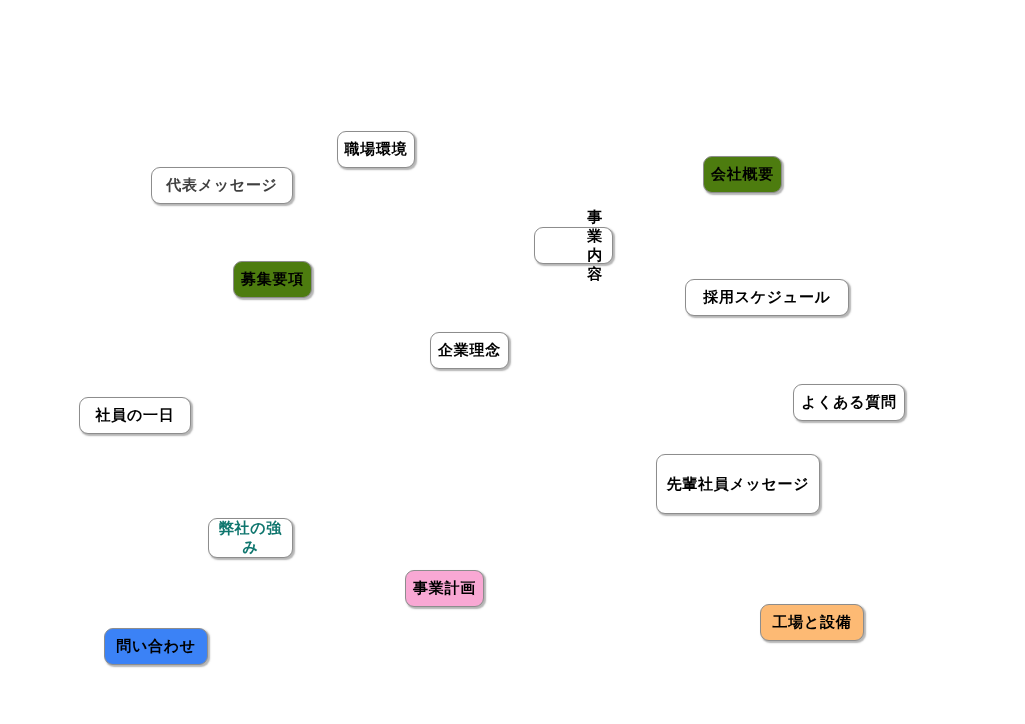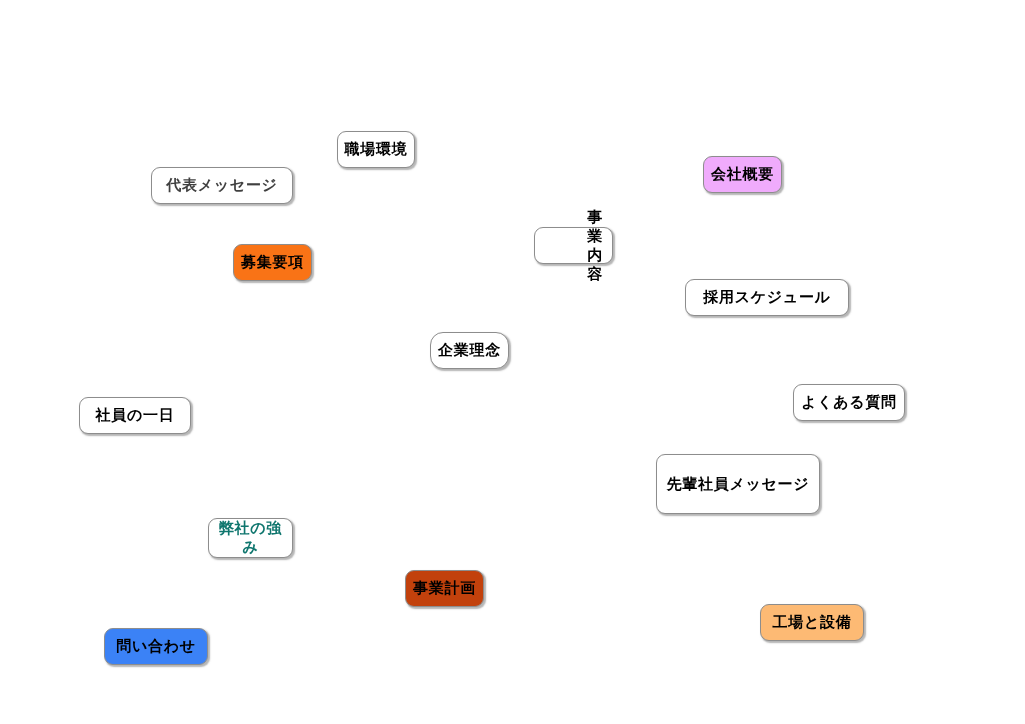--- a/index.html
+++ b/index.html
@@ -55,49 +55,49 @@
 </head>
 <body>
 
 <div id="canvas" style="background: rgb(255, 255, 255);">
     <div class="node" style="left: 337px; top: 111px; width: 78px; height: 37px; background: rgb(255, 255, 255); border-color: rgb(141, 141, 141);">
       <span class="node-label" style="color: rgb(0, 0, 0);">職場環境</span>
     </div>
     <div class="node" style="left: 151px; top: 147px; width: 142px; height: 37px; background: rgb(255, 255, 255); border-color: rgb(141, 141, 141);">
       <span class="node-label" style="color: #404040;">代表メッセージ</span>
     </div>
-    <div class="node" style="left: 703px; top: 136px; width: 79px; height: 37px; background: #f0abfc; border-color: rgb(141, 141, 141);">
+    <div class="node" style="left: 703px; top: 136px; width: 79px; height: 37px; background: #4d7c0f; border-color: rgb(141, 141, 141);">
       <span class="node-label" style="color: rgb(0, 0, 0);">会社概要</span>
     </div>
     <div class="node" style="left: 534px; top: 207px; width: 79px; height: 37px; background: rgb(255, 255, 255); border-color: rgb(141, 141, 141); padding-left: 43px;">
       <span class="node-label" style="color: rgb(0, 0, 0);">事業内容</span>
     </div>
-    <div class="node" style="left: 233px; top: 224px; width: 79px; height: 37px; background: #f97316; border-color: rgb(141, 141, 141);">
+    <div class="node" style="left: 233px; top: 241px; width: 79px; height: 37px; background: #4d7c0f; border-color: rgb(141, 141, 141);">
       <span class="node-label" style="color: rgb(0, 0, 0);">募集要項</span>
     </div>
     <div class="node" style="left: 685px; top: 259px; width: 164px; height: 37px; background: rgb(255, 255, 255); border-color: rgb(141, 141, 141);">
       <span class="node-label" style="color: rgb(0, 0, 0);">採用スケジュール</span>
     </div>
-    <div class="node" style="left: 430px; top: 312px; width: 79px; height: 37px; background: rgb(255, 255, 255); border-color: rgb(141, 141, 141); border-radius: 13px;">
+    <div class="node" style="left: 430px; top: 312px; width: 79px; height: 37px; background: rgb(255, 255, 255); border-color: rgb(141, 141, 141);">
       <span class="node-label" style="color: rgb(0, 0, 0);">企業理念</span>
     </div>
     <div class="node" style="left: 793px; top: 364px; width: 112px; height: 37px; background: rgb(255, 255, 255); border-color: rgb(141, 141, 141);">
       <span class="node-label" style="color: rgb(0, 0, 0);">よくある質問</span>
     </div>
     <div class="node" style="left: 79px; top: 377px; width: 112px; height: 37px; background: rgb(255, 255, 255); border-color: rgb(141, 141, 141);">
       <span class="node-label" style="color: rgb(0, 0, 0);">社員の一日</span>
     </div>
     <div class="node" style="left: 656px; top: 434px; width: 164px; height: 60px; background: rgb(255, 255, 255); border-color: rgb(141, 141, 141);">
       <span class="node-label" style="color: rgb(0, 0, 0);">先輩社員メッセージ</span>
     </div>
     <div class="node" style="left: 208px; top: 498px; width: 85px; height: 40px; background: rgb(255, 255, 255); border-color: rgb(141, 141, 141);">
       <span class="node-label" style="color: #0f766e;">弊社の強
 み</span>
     </div>
-    <div class="node" style="left: 405px; top: 550px; width: 79px; height: 37px; background: #c2410c; border-color: rgb(141, 141, 141);">
+    <div class="node" style="left: 405px; top: 550px; width: 79px; height: 37px; background: #f9a8d4; border-color: rgb(141, 141, 141);">
       <span class="node-label" style="color: rgb(0, 0, 0);">事業計画</span>
     </div>
     <div class="node" style="left: 760px; top: 584px; width: 104px; height: 37px; background: #fdba74; border-color: rgb(141, 141, 141);">
       <span class="node-label" style="color: rgb(0, 0, 0);">工場と設備</span>
     </div>
     <div class="node" style="left: 104px; top: 608px; width: 104px; height: 37px; background: #3b82f6; border-color: rgb(141, 141, 141);">
       <span class="node-label" style="color: rgb(0, 0, 0);">問い合わせ</span>
     </div>
   </div>
 

